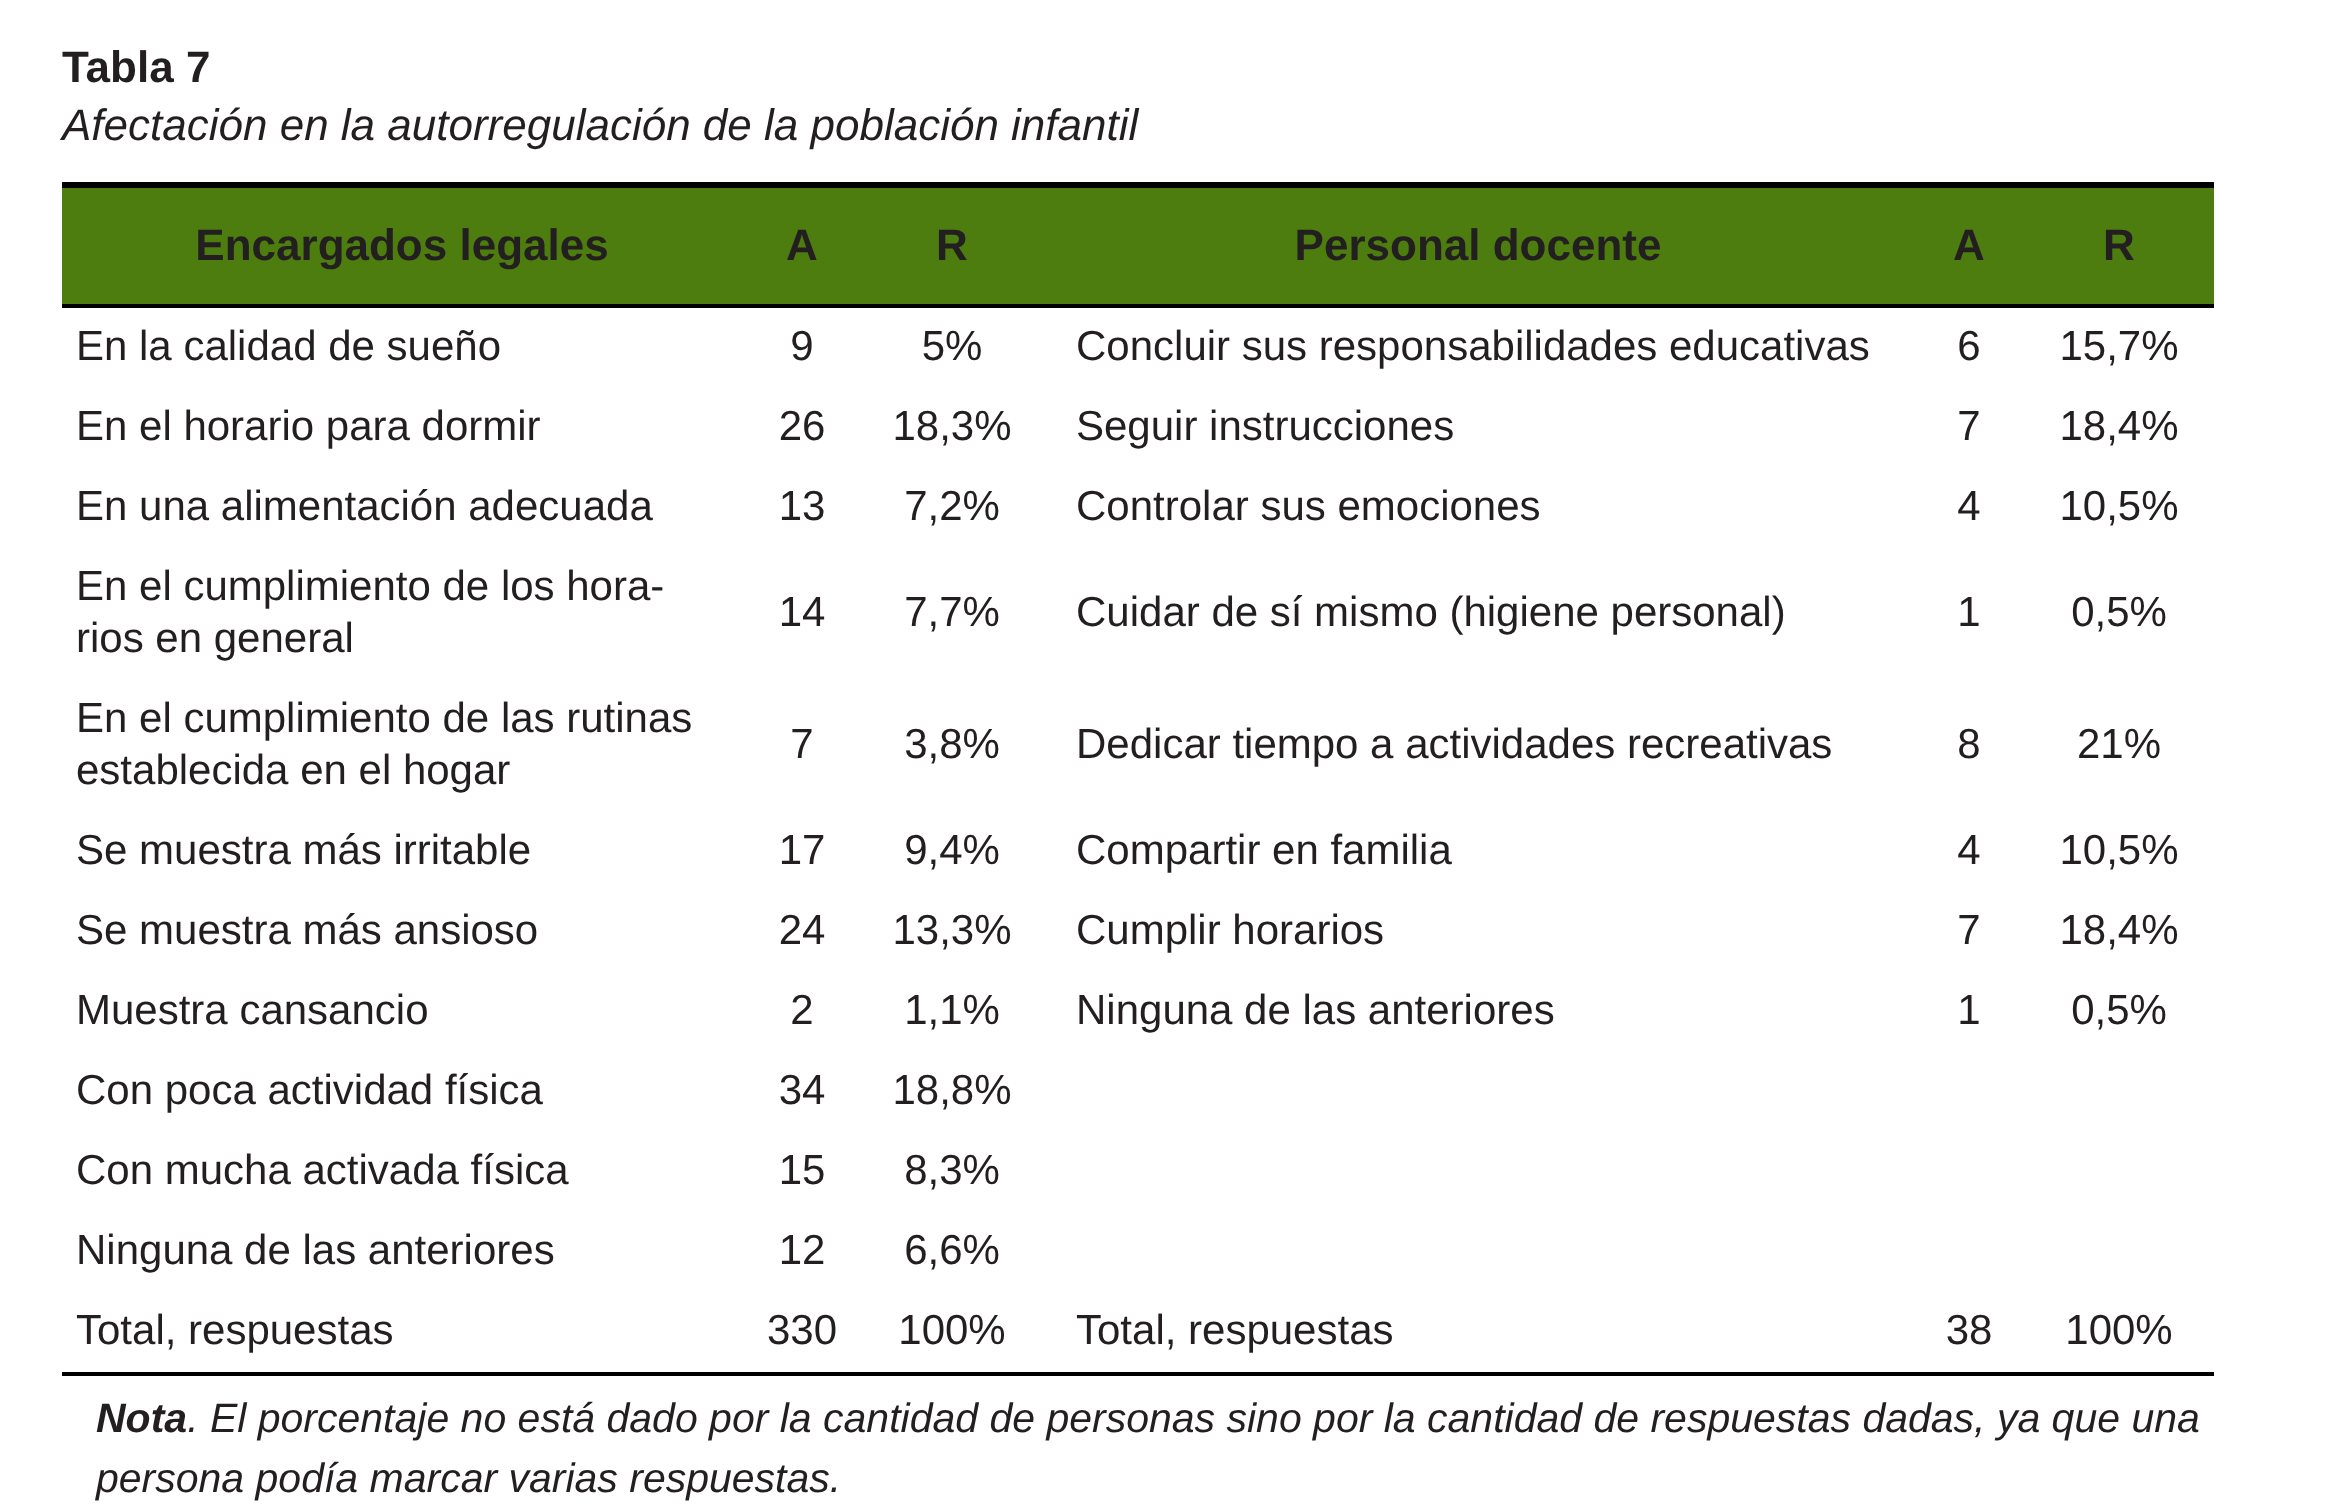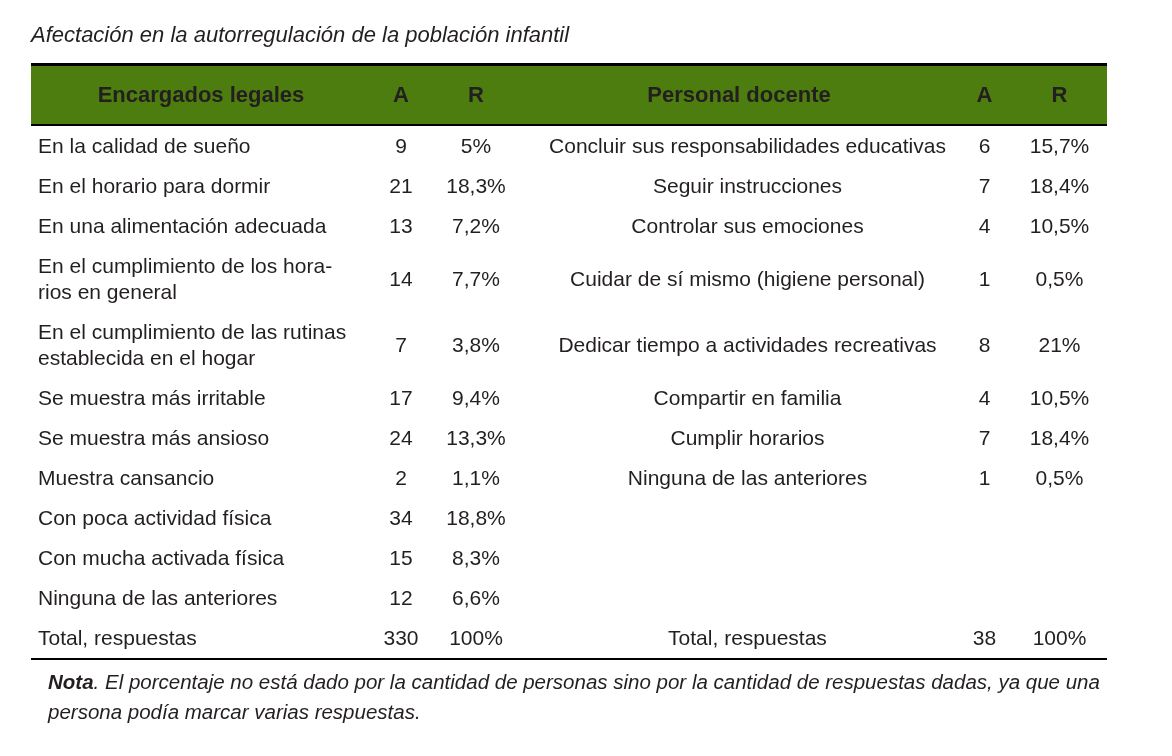--- a/index.html
+++ b/index.html
@@ -59,21 +59,20 @@
     padding: 7px 0;
     vertical-align: middle;
   }
   td.lbl {
     text-align: left;
     padding-left: 7px;
     white-space: pre-line;
   }
   td.lbl2 {
     padding-left: 17px;
-    text-align: center;
   }
   td.num {
     text-align: center;
   }
   .note {
     margin: 7px 0 0 17px;
     width: 1076px;
     font-size: 20.5px;
     font-style: italic;
     line-height: 30px;
@@ -81,20 +80,21 @@
   .note-label {
     font-weight: bold;
   }
 </style>
 </head>
 <body>
 
 <div class="page">
 
   <div class="caption">
+    <div class="table-number">Tabla 7</div>
     <div class="table-title">Afectación en la autorregulación de la población infantil</div>
   </div>
 
   <table class="data-table">
     <colgroup>
       <col class="c-label-l">
         <col class="c-a-l">
         <col class="c-r-l">
       <col class="c-label-r">
         <col class="c-a-r">
@@ -114,21 +114,21 @@
         <tr>
     <td class="lbl">En la calidad de sueño</td>
     <td class="num">9</td>
     <td class="num">5%</td>
     <td class="lbl lbl2">Concluir sus responsabilidades educativas</td>
     <td class="num">6</td>
     <td class="num">15,7%</td>
   </tr>
         <tr>
     <td class="lbl">En el horario para dormir</td>
-    <td class="num">21</td>
+    <td class="num">26</td>
     <td class="num">18,3%</td>
     <td class="lbl lbl2">Seguir instrucciones</td>
     <td class="num">7</td>
     <td class="num">18,4%</td>
   </tr>
         <tr>
     <td class="lbl">En una alimentación adecuada</td>
     <td class="num">13</td>
     <td class="num">7,2%</td>
     <td class="lbl lbl2">Controlar sus emociones</td>

